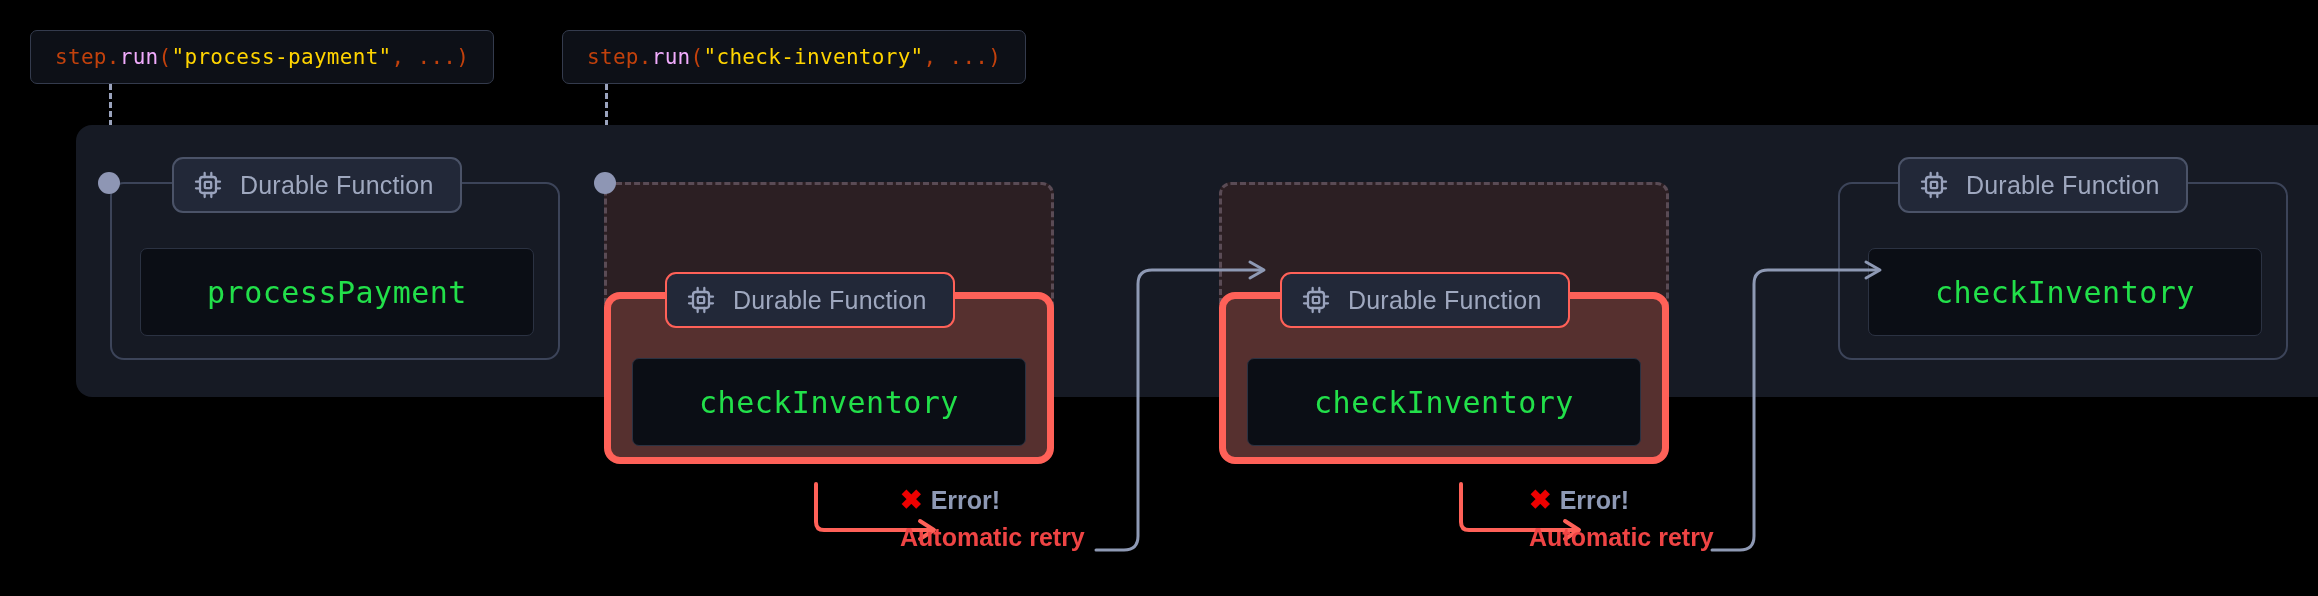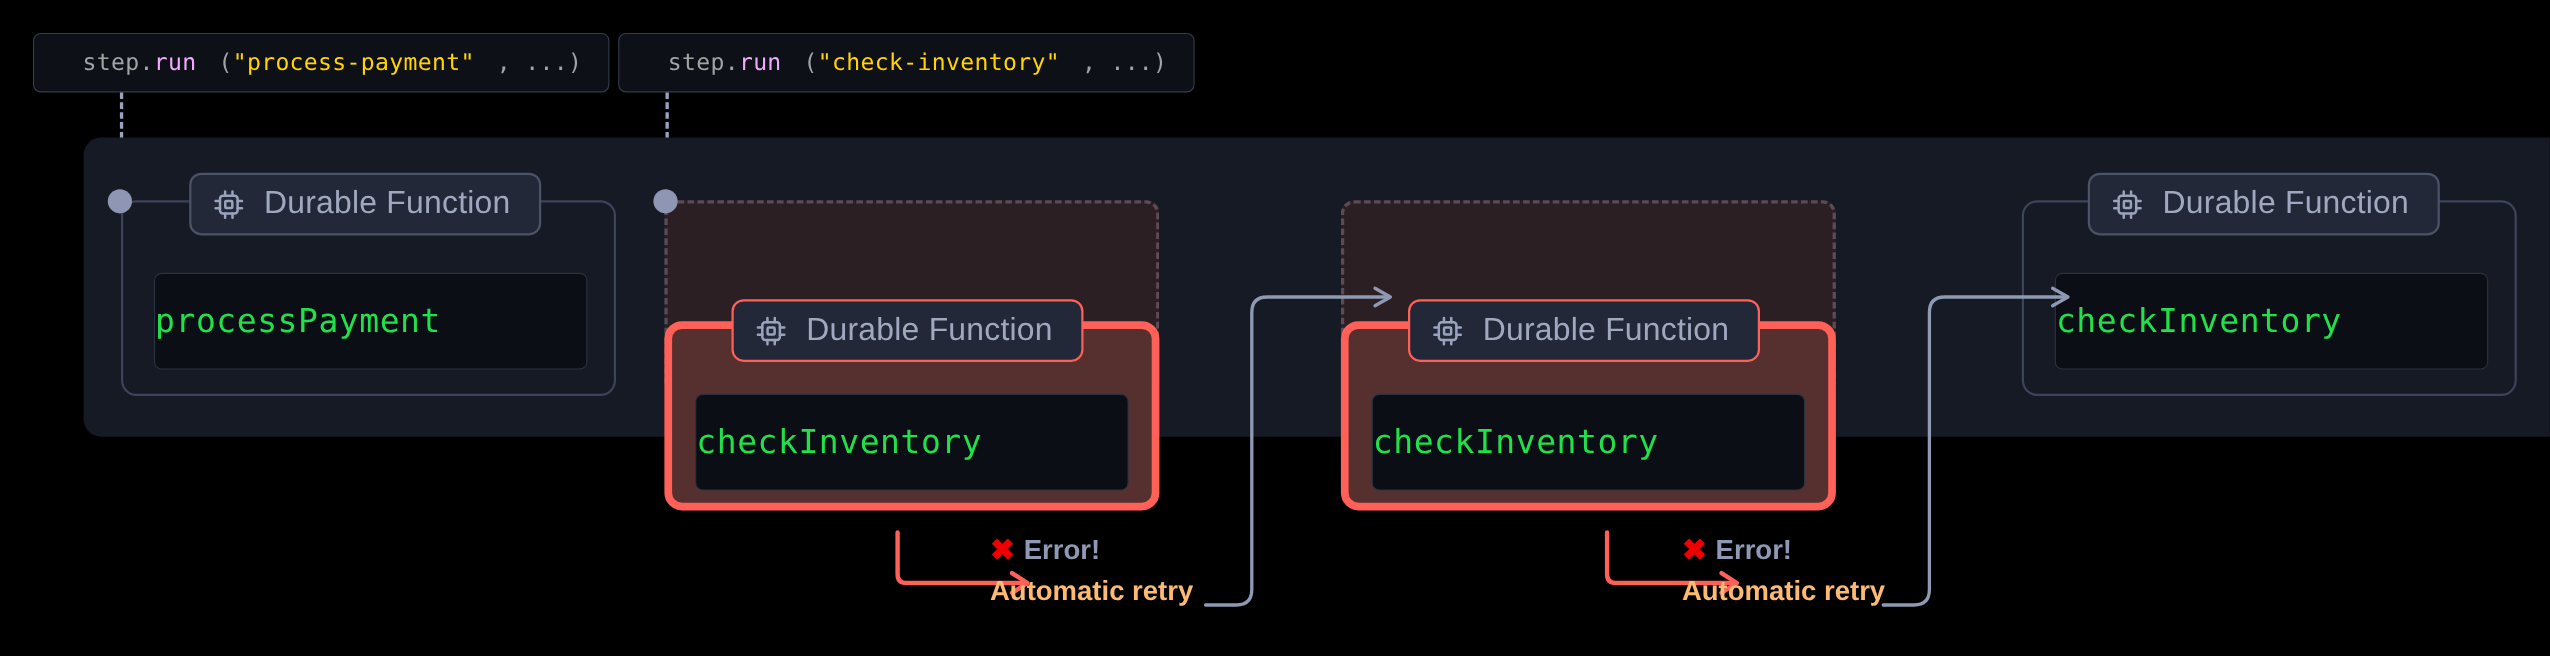--- a/index.html
+++ b/index.html
@@ -26,21 +26,21 @@
     border-radius: 7px;
     padding: 14px 24px;
     font-family: "DejaVu Sans Mono", monospace;
     font-size: 21px;
     letter-spacing: .3px;
     white-space: nowrap;
     color: #e7ecf5;
   }
   .tok-green  { color: #f0abfc; }
   .tok-yellow { color: #ffd400; }
-  .tok-plain  { color: #a3a3a3; margin-left: 20px; }
+  .tok-plain  { color: #c2410c; }
 
   
   .dropper {
     position: absolute;
     width: 0;
     border-left: 3px dashed #9aa3bd;
   }
   .dot {
     position: absolute;
     width: 22px; height: 22px;
@@ -74,36 +74,36 @@
     align-items: center;
     gap: 16px;
     background: #222838;
     border: 2px solid #4b5368;
     border-radius: 11px;
     padding: 10px 26px 10px 18px;
     z-index: 6;
   }
   .pill.err { border-color: #ff6158; }
   .pill-label {
-    font-size: 29px;
+    font-size: 25px;
     color: #9fa8bf;
     letter-spacing: .2px;
     white-space: nowrap;
   }
   .chip-icon { width: 32px; height: 32px; display: block; flex: none; }
 
   
   .fn-body {
     position: absolute;
     background: #0b0e15;
     border: 1.5px solid #2b3242;
     border-radius: 7px;
     display: flex;
     align-items: center;
-    justify-content: flex-start;
+    justify-content: center;
     z-index: 5;
   }
   .fn-name {
     font-family: "DejaVu Sans Mono", monospace;
     font-size: 30px;
     color: #22e04a;
     letter-spacing: .5px;
     white-space: nowrap;
   }
 
@@ -135,21 +135,21 @@
     font-size: 25px;
     font-weight: bold;
     color: #8e99b4;
     white-space: nowrap;
   }
   .x-mark { font-size: 27px; color: #ee0000; line-height: 1; }
   .err-line2 {
     margin-top: 8px;
     font-size: 25px;
     font-weight: bold;
-    color: #fdba74;
+    color: #ef4444;
     white-space: nowrap;
   }
 
   svg.conn { position: absolute; overflow: visible; z-index: 7; }
 </style>
 </head>
 <body>
 
 <div class="stage">
 

